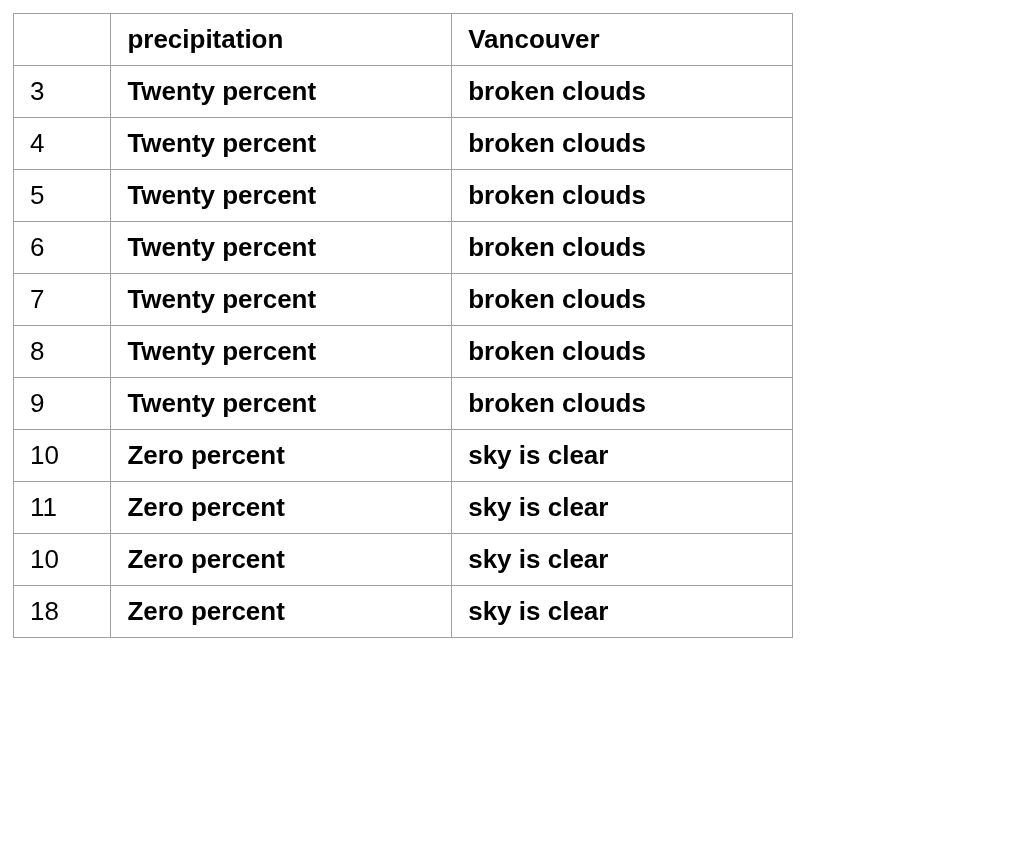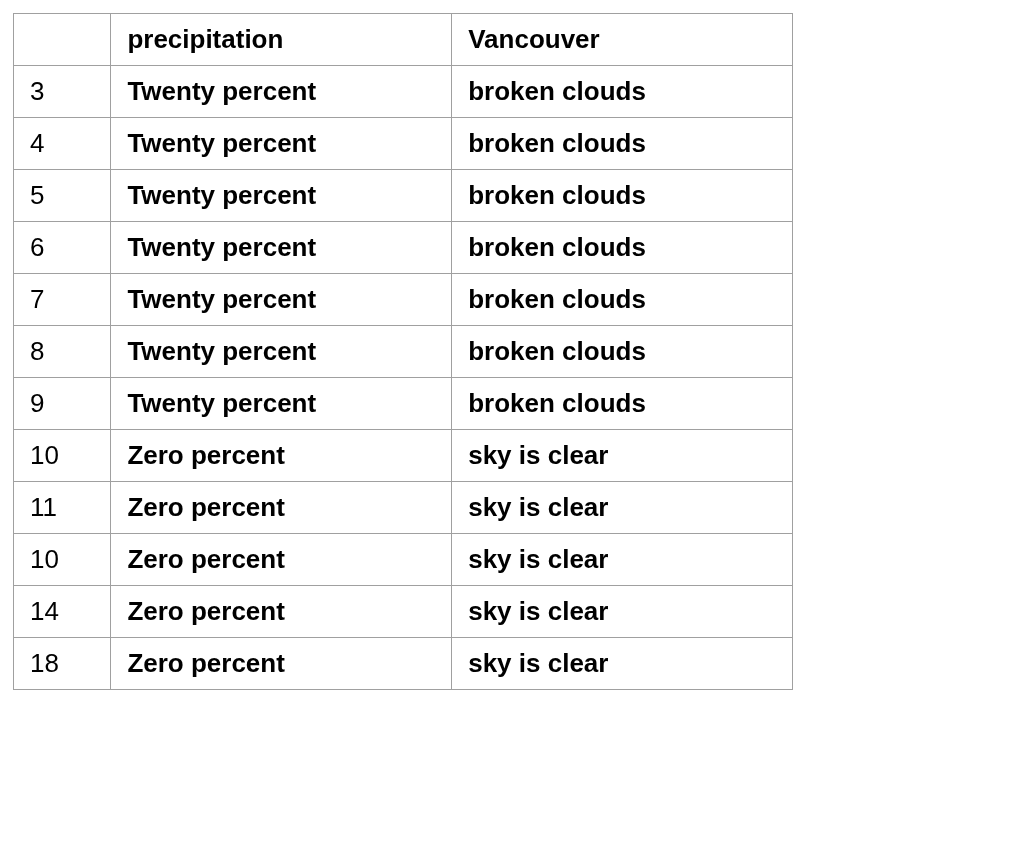--- a/index.html
+++ b/index.html
@@ -131,24 +131,19 @@
           <td class="row-num">11</td>
           <td>Zero percent</td>
           <td>sky is clear</td>
         </tr>
         <tr>
           <td class="row-num">10</td>
           <td>Zero percent</td>
           <td>sky is clear</td>
         </tr>
         <tr>
-          <td class="row-num">14</td>
-          <td>Zero percent</td>
-          <td>sky is clear</td>
-        </tr>
-        <tr>
           <td class="row-num">18</td>
           <td>Zero percent</td>
           <td>sky is clear</td>
         </tr>
       </tbody>
   </table>
 </div>
 
 </body></html>

